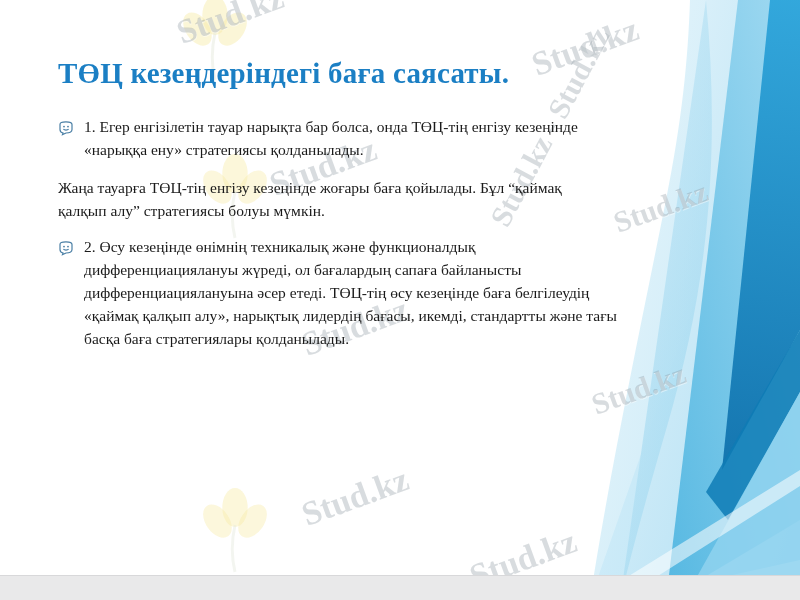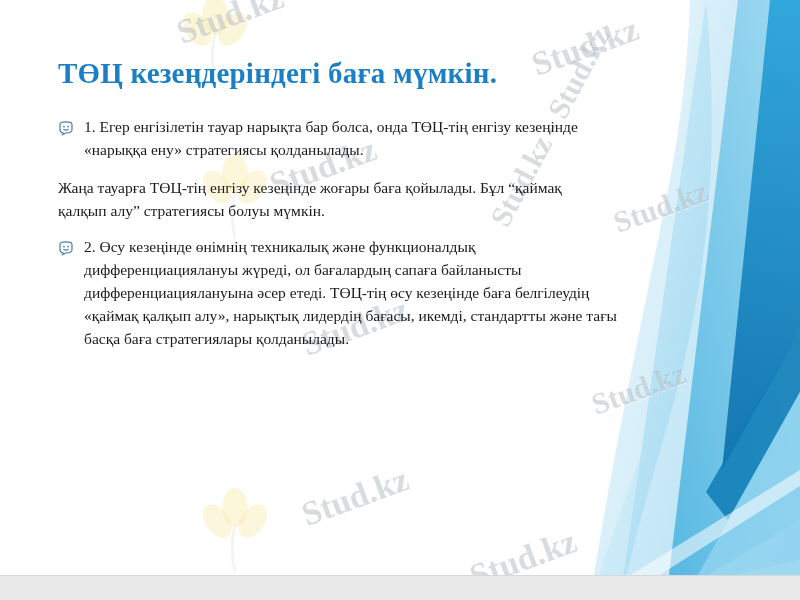--- a/index.html
+++ b/index.html
@@ -203,21 +203,21 @@
     <div class="wm big" style="left:268px; top:148px;">Stud.kz</div>
     <div class="wm" style="left:612px; top:190px;">Stud.kz</div>
     <div class="wm big" style="left:300px; top:308px;">Stud.kz</div>
     <div class="wm" style="left:590px; top:372px;">Stud.kz</div>
     <div class="wm big" style="left:300px; top:478px;">Stud.kz</div>
     <div class="wm big" style="left:468px; top:540px;">Stud.kz</div>
   </div>
 
   <div class="content">
 
-    <h1 class="title">ТӨЦ кезеңдеріндегі баға мүмкін.</h1>
+    <h1 class="title">ТӨЦ кезеңдеріндегі баға саясаты.</h1>
 
     <div class="bullet-row">
       <span class="bullet-icon">
         <svg width="16" height="16" viewBox="0 0 16 16" xmlns="http://www.w3.org/2000/svg">
           <path d="M2 4.5 C2 2.8 3.4 1.8 8 1.8 C12.6 1.8 14 2.8 14 4.5 L14 9.5 C14 11.6 12 13 8 13 L4.5 14.6 L5 13 C3 12.6 2 11.3 2 9.5 Z" fill="none" stroke="#4a7fa5" stroke-width="1.2"></path>
           <circle cx="6" cy="6.6" r="0.9" fill="#4a7fa5"></circle>
           <circle cx="10" cy="6.6" r="0.9" fill="#4a7fa5"></circle>
           <path d="M5.4 9 C6.4 10.4 9.6 10.4 10.6 9" fill="none" stroke="#4a7fa5" stroke-width="1.2"></path>
         </svg>
       </span>

